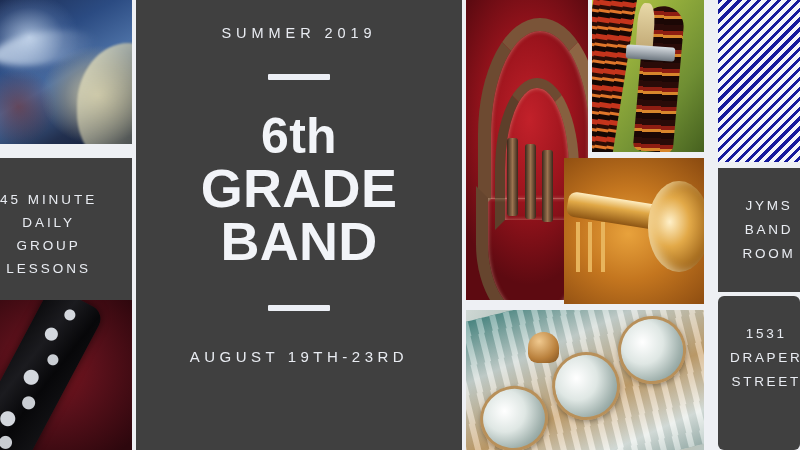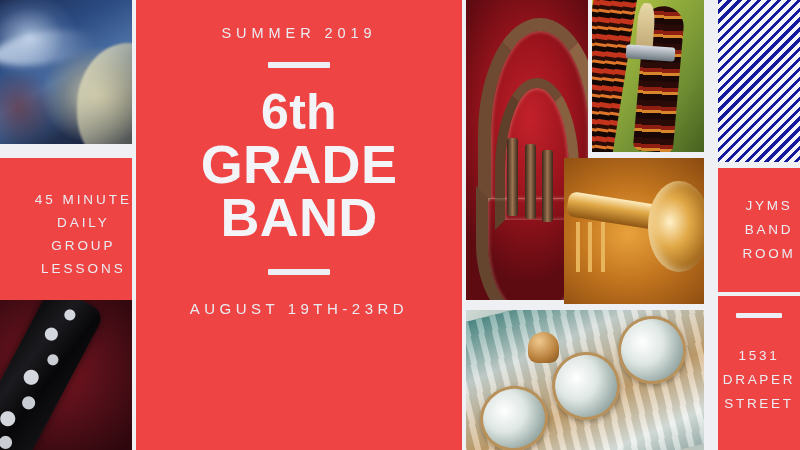--- a/index.html
+++ b/index.html
@@ -2,21 +2,21 @@
 <html><head>
 <meta charset="utf-8">
 <style>
   html,body{margin:0;padding:0;background:#eef0f4;}
   #poster{
     position:relative;width:800px;height:450px;overflow:hidden;
     background:#eef0f4;
     font-family:"Liberation Sans", sans-serif;
   }
   .panel{position:absolute;overflow:hidden;}
-  .navy{background:#ef4444;}
+  .navy{background:#404040;gap:12px;}
 
   
   .thin-line{
     color:#e9ecf2;font-weight:400;letter-spacing:.30em;
     text-align:center;line-height:1.55;white-space:pre-line;
   }
   .divider{background:#eceff5;margin:0 auto;border-radius:1px;}
 
   
   #center-panel{left:136px;top:0;width:326px;height:450px;
@@ -27,29 +27,29 @@
     margin-top:20px;color:#f2f4f8;text-align:center;
     font-weight:700;font-size:53px;line-height:.99;letter-spacing:.005em;
   }
   #headline .l1{font-size:50px;display:block;}
   #headline .ln{display:block;font-size:54px;}
   #divider-bot{width:62px;height:6px;margin-top:24px;}
   #date-line{margin-top:22px;font-size:15px;letter-spacing:.30em;}
 
   
   #left-text-panel{left:0;top:158px;width:132px;height:152px;
-    display:flex;align-items:center;justify-content:flex-end;}
+    display:flex;align-items:center;justify-content:flex-start;}
   #left-text{font-size:13.5px;letter-spacing:.22em;line-height:1.72;}
 
   
   #right-room-panel{left:718px;top:168px;width:102px;height:124px;
     display:flex;align-items:center;justify-content:center;}
   #right-room{font-size:13.5px;letter-spacing:.20em;line-height:1.78;}
   #right-addr-panel{left:718px;top:296px;width:82px;height:154px;
-    display:flex;flex-direction:column;}
+    display:flex;flex-direction:row;border-radius:6px;}
   #divider-right{width:46px;height:5px;margin-top:17px;}
   #right-addr{margin-top:26px;font-size:13.5px;letter-spacing:.20em;line-height:1.78;}
 
   
   #stripes{left:718px;top:0;width:82px;height:162px;
     background-color:#f4f6fa;
     background-image:repeating-linear-gradient(135deg,
       #151a9c 0px,#151a9c 3px,#f4f6fa 3px,#f4f6fa 7px);}
 
   

